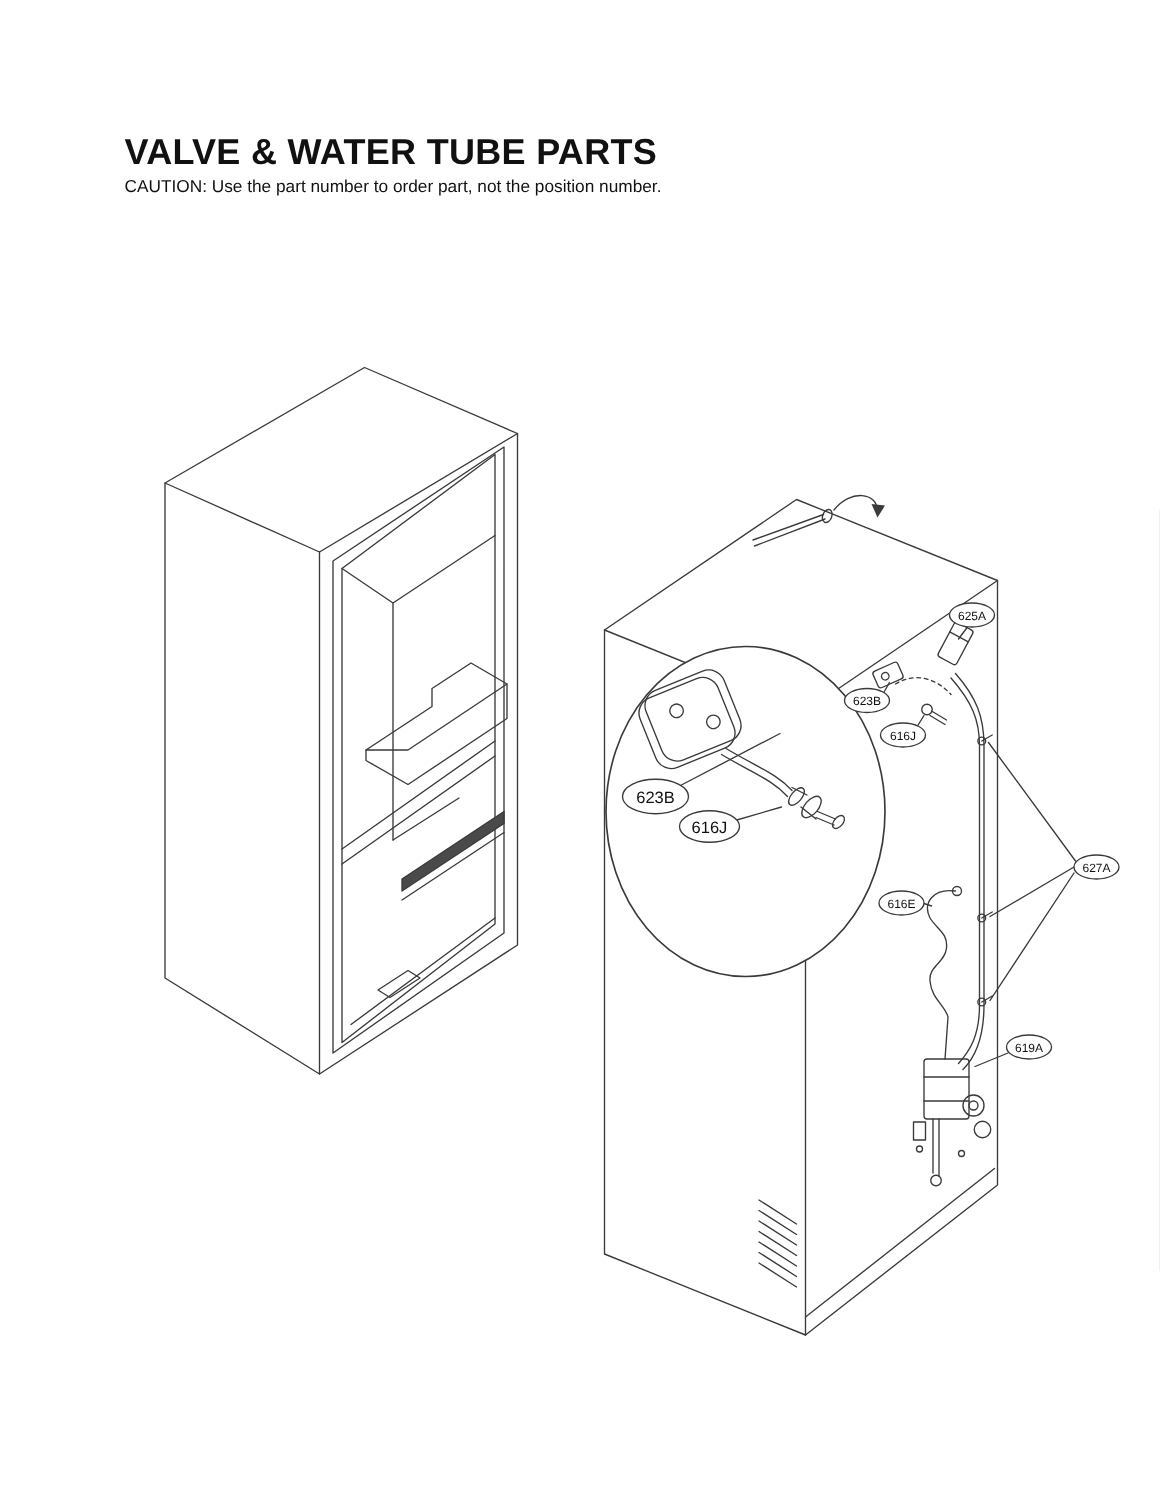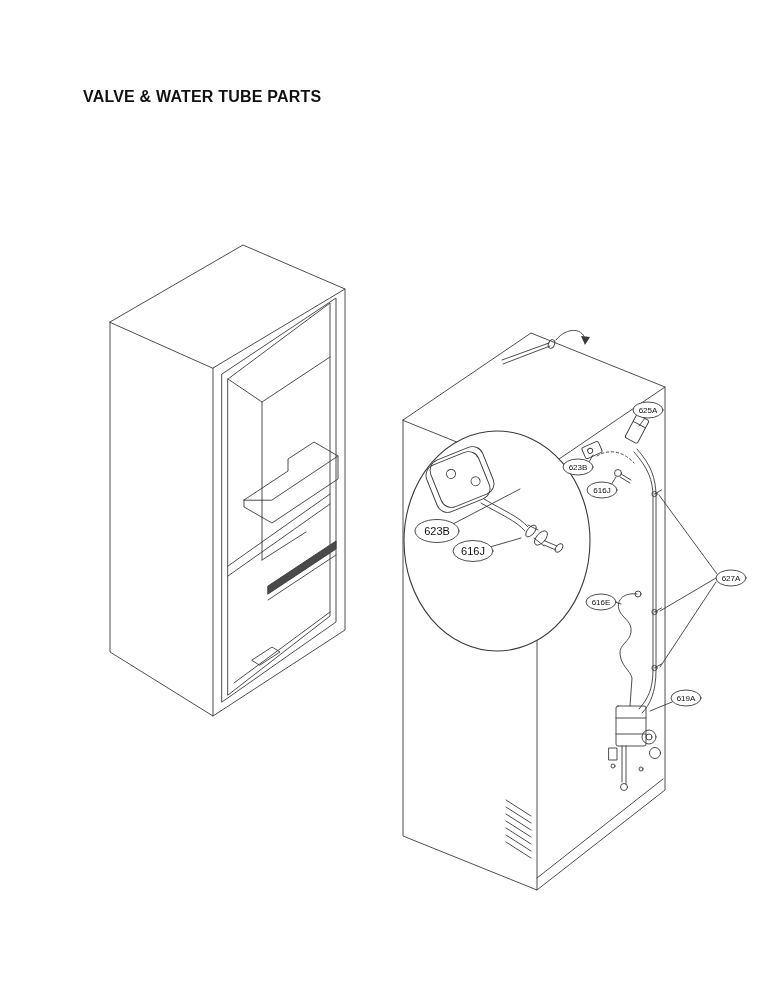--- a/index.html
+++ b/index.html
@@ -7,40 +7,41 @@
     position:relative;
     width:773px;height:1000px;
     background:#ffffff;
     font-family:"Liberation Sans", sans-serif;
     color:#111;
     overflow:hidden;
     margin:0 auto;
   }
   .page h1{
     position:absolute;left:83px;top:88px;margin:0;
-    font-size:16px;font-weight:700;letter-spacing:.2px;
+    font-size:24px;font-weight:700;letter-spacing:.2px;
   }
   .page p.caution{
     position:absolute;left:83px;top:119px;margin:0;
     font-size:11.5px;font-weight:400;
   }
   svg.diagram{position:absolute;left:0;top:0;}
   svg text{
     stroke:none;fill:#111;
     font-family:"Liberation Sans", sans-serif;
   }
   .callout-text-lg{font-size:11px;}
   .callout-text-sm{font-size:8px;}
 </style>
 </head>
 <body>
 
 <div class="page">
 
   <h1>VALVE &amp; WATER TUBE PARTS</h1>
+  <p class="caution">CAUTION: Use the part number to order part, not the position number.</p>
 
   <svg class="diagram" width="773" height="1000" viewBox="0 0 773 1000">
 
     <g stroke="#3a3a3a" stroke-width="0.9" fill="none" stroke-linejoin="round" stroke-linecap="round">
       <path d="M110,322 L243,245 L345,289 L213,368 Z"></path>
       <path d="M110,322 L110,652 L213,716 L213,368"></path>
       <path d="M213,716 L345,630 L345,289"></path>
       <path d="M222,374 L336,298 L336,622 L222,702 Z"></path>
       <path d="M228,379 L330,303 L330,616 L228,695 Z"></path>
       <path d="M228,379 L262,402 L262,560"></path>

